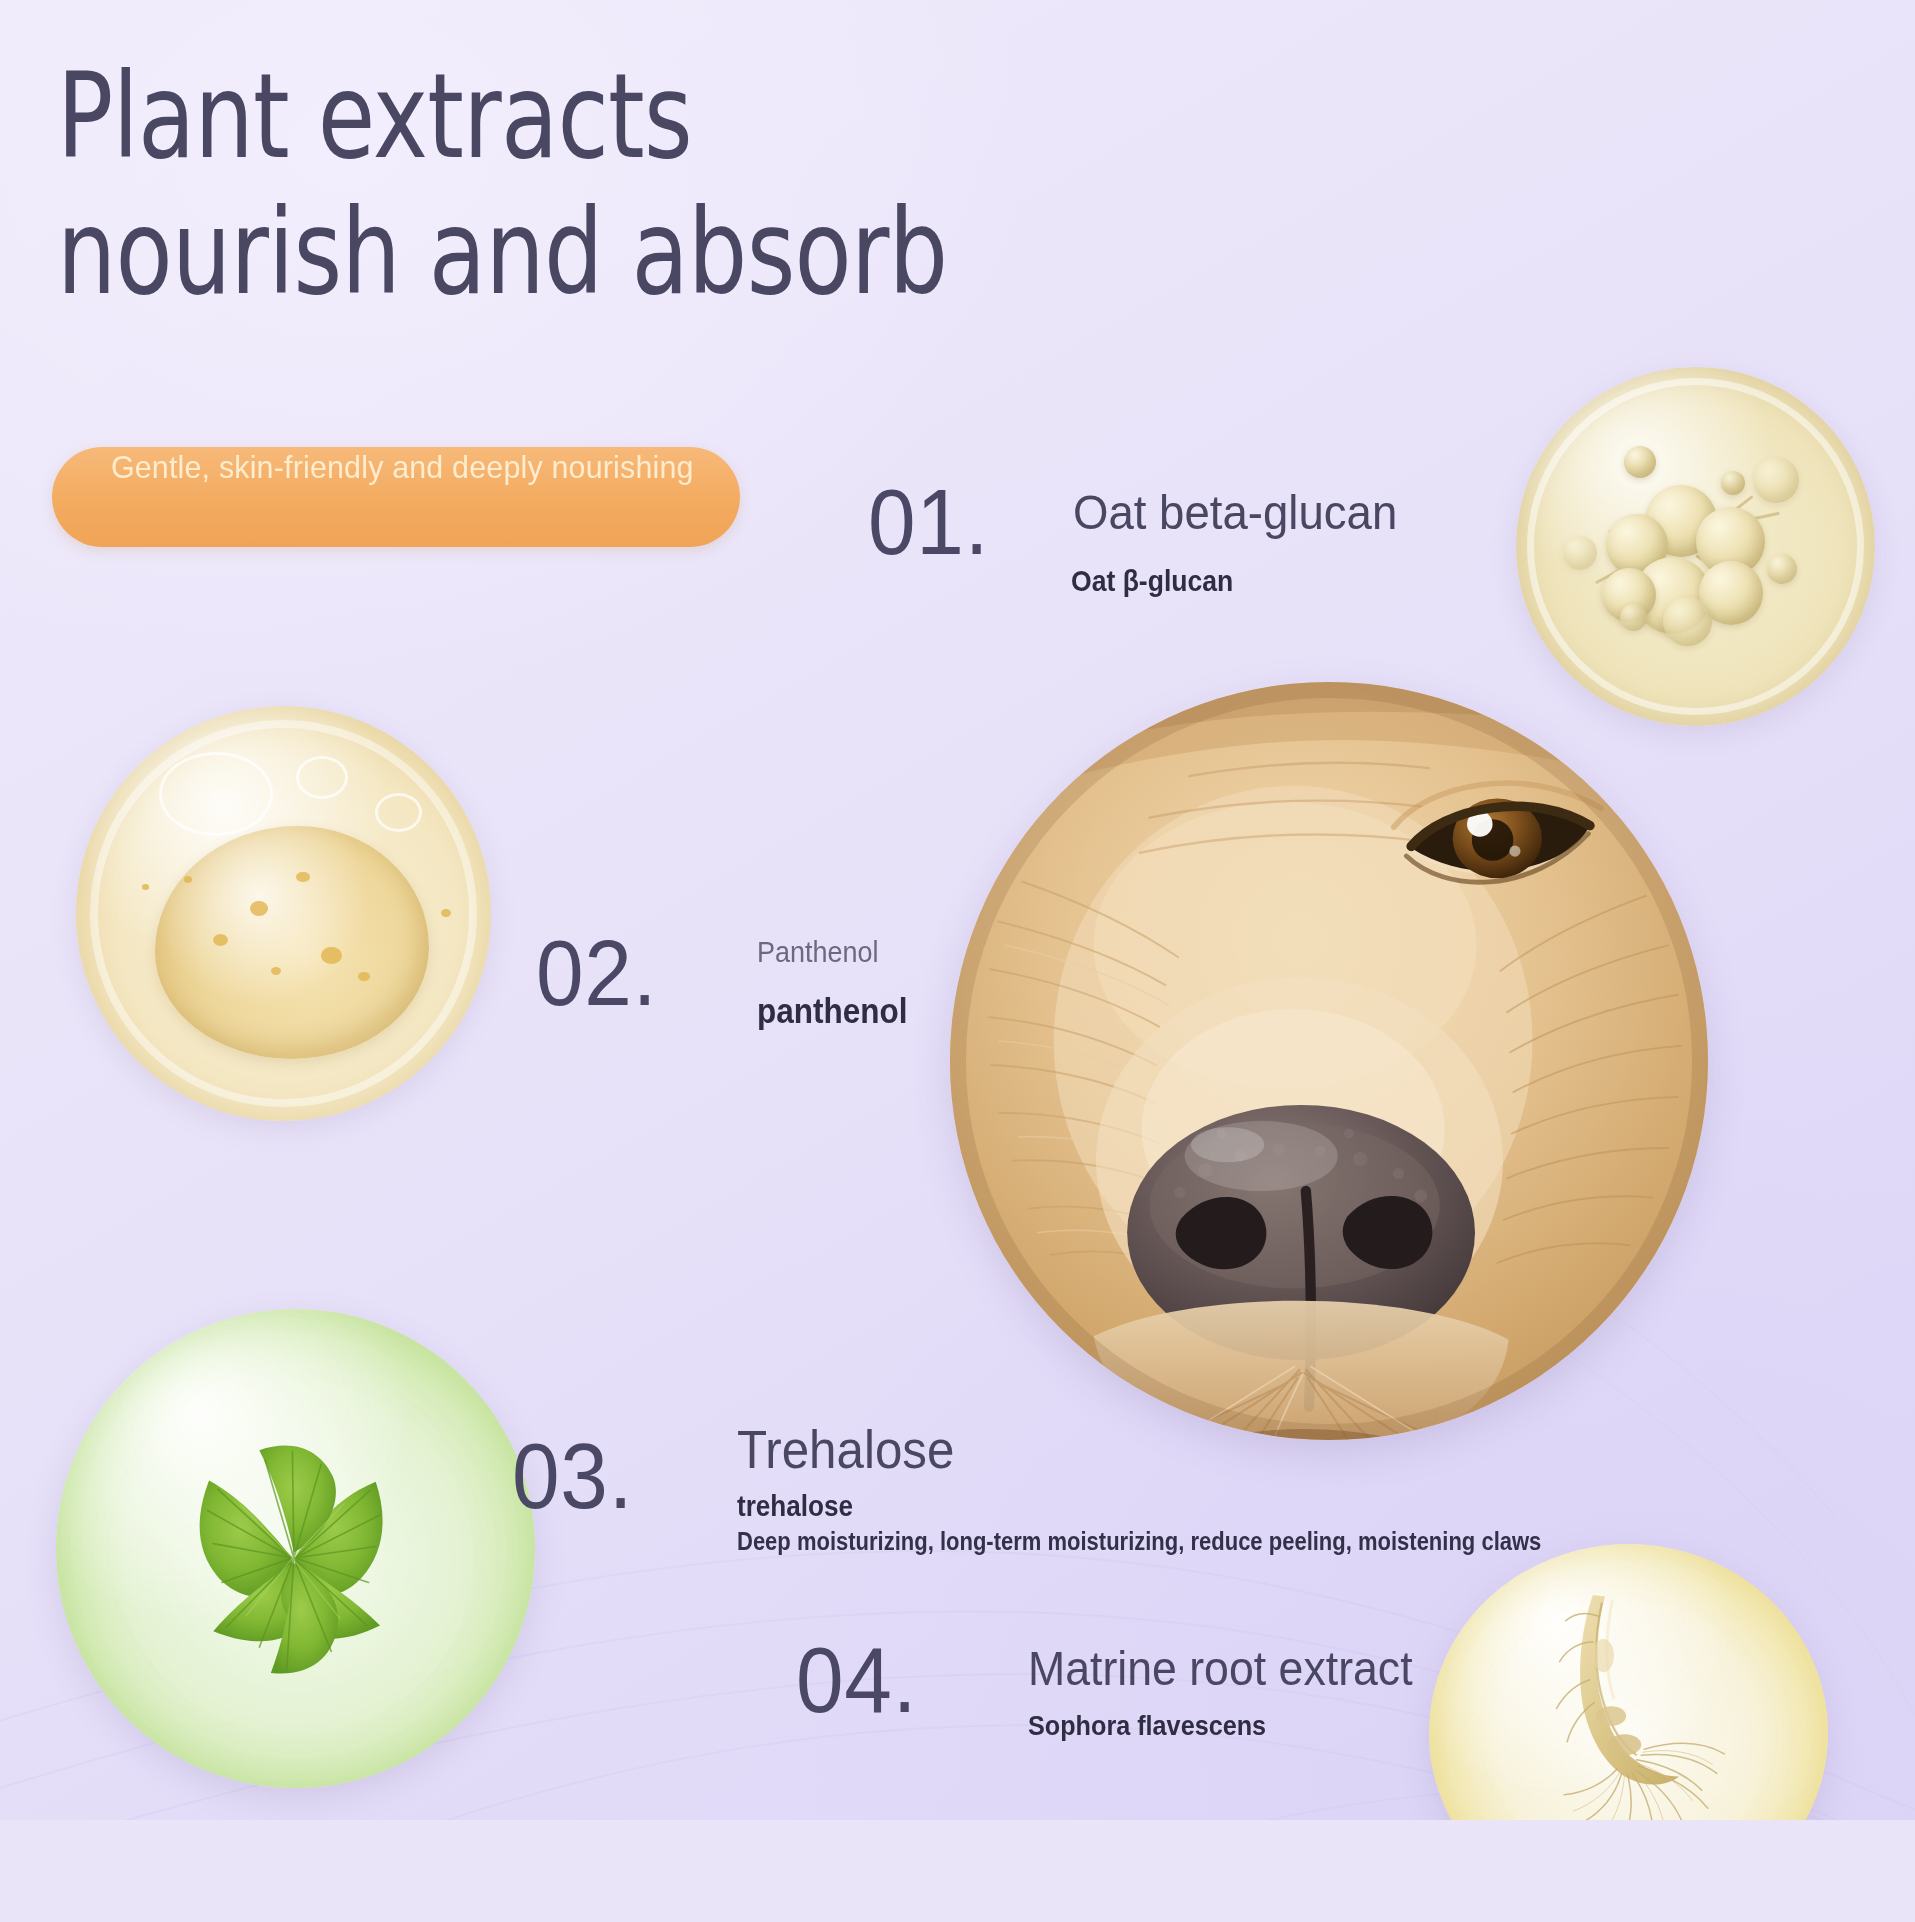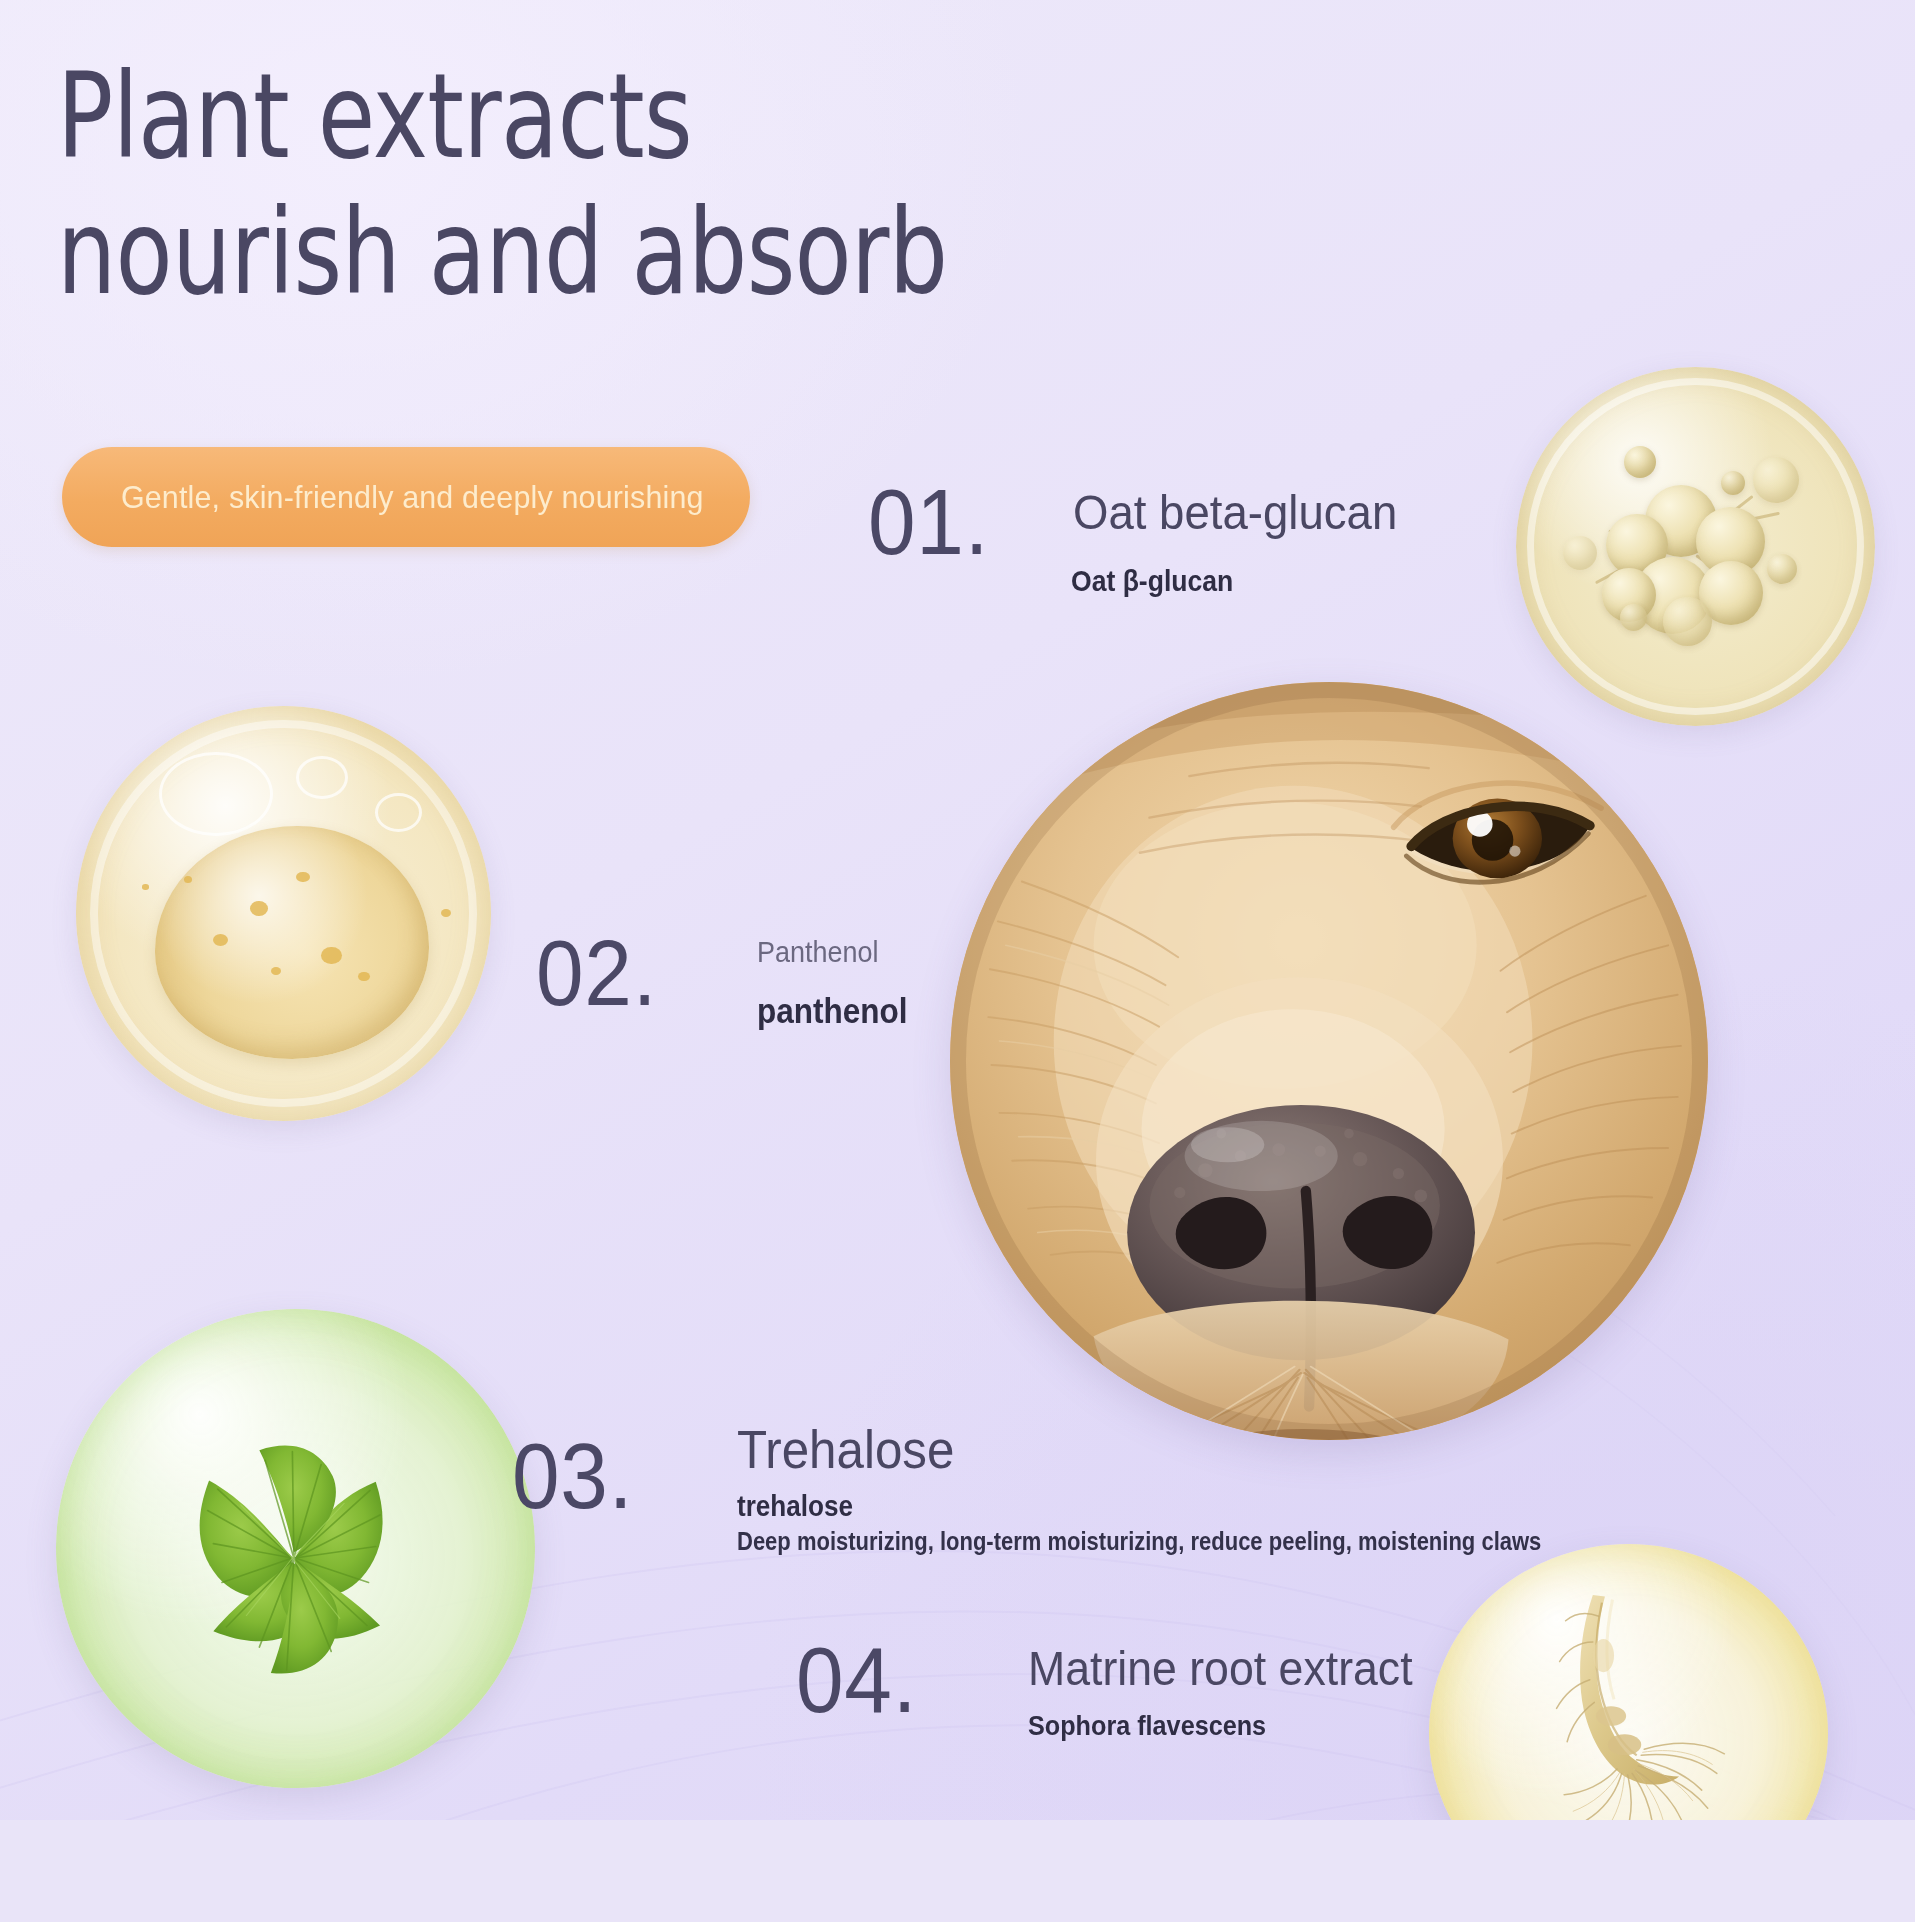--- a/index.html
+++ b/index.html
@@ -22,25 +22,25 @@
     position:absolute;left:57px;top:49px;width:1245px;
     color:#4a4763;
     font-family:"Liberation Sans Narrow","DejaVu Sans Condensed","Liberation Sans",sans-serif;
     font-size:118px;line-height:1.15;font-weight:400;letter-spacing:-0.8px;
     transform:scaleX(.88);transform-origin:left top;
     white-space:pre-line;
   }
 
   
   .pill{
-    position:absolute;left:62px;top:447px;width:688px;height:100px;
+    position:absolute;left:52px;top:447px;width:688px;height:100px;
     background:linear-gradient(180deg,#f7b979 0%, #f3ab60 55%, #f0a457 100%);
     border-radius:56px;
     box-shadow:0 4px 12.8px rgba(180,130,70,.18);
-    display:flex;align-items:center;
+    display:flex;
   }
   .pill-text{
     color:#fdeccd;font-size:32px;line-height:1.28;padding:0 0 0 62px;
     font-family:"Liberation Sans Narrow","Liberation Sans",sans-serif;
     transform:scaleX(.95);transform-origin:left center;
     letter-spacing:0.2px;
   }
 
   
   .num{

